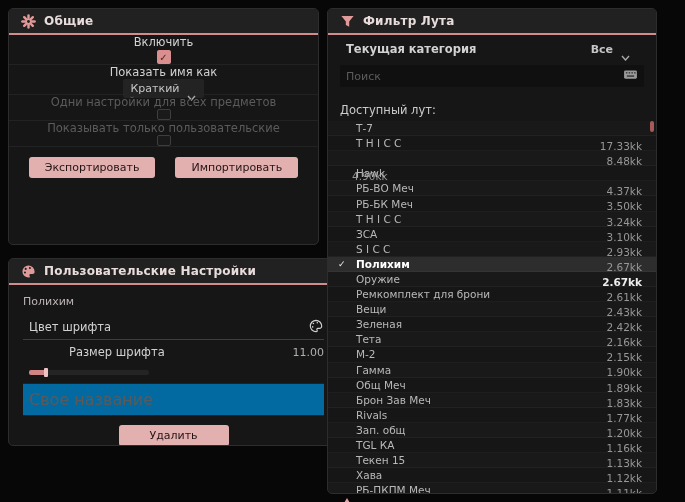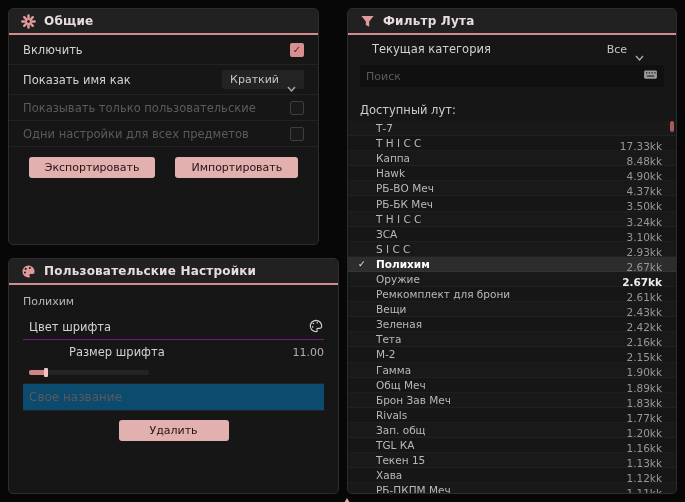--- a/index.html
+++ b/index.html
@@ -8,33 +8,33 @@
     position: relative; width: 685px; height: 502px;
     background: #070707; overflow: hidden;
     font-family: "DejaVu Sans", sans-serif; color: #cfcfcf;
   }
   .panel {
     position: absolute; background: #161616;
     border: 1px solid #2d2d2d; border-radius: 5px;
     overflow: hidden;
   }
   .panel-general { left: 8px; top: 8px; width: 311px; height: 237px; }
-  .panel-custom  { left: 8px; top: 258px; width: 331px; height: 236px; }
-  .panel-filter  { left: 347px; top: 8px; width: 330px; height: 486px; }
+  .panel-custom  { left: 8px; top: 258px; width: 331px; height: 188px; }
+  .panel-filter  { left: 327px; top: 8px; width: 330px; height: 486px; }
 
   .panel-header {
     height: 26px; background: #212121; display: flex; align-items: center;
     gap: 8px; padding: 0 12px; border-bottom: 2px solid #d48b8b;
   }
   .panel-title { font-size: 12px; font-weight: bold; color: #e9dcdc; letter-spacing: .2px; }
   .hicon { width: 15px; height: 15px; display: inline-flex; }
 
   .rowline {
     display: flex; align-items: center; justify-content: space-between;
-    padding: 0 14px; border-bottom: 1px solid #222222;
+    padding: 0 14px; border-bottom: 1px solid #222222; flex-direction: column;
   }
   .r30 { height: 30px; } .r26 { height: 26px; }
   .lbl { font-size: 11.5px; color: #d2d2d2; }
   .lbl.dim { color: #5b5b5b; }
 
   .checkbox {
     width: 14px; height: 14px; border-radius: 2px; background: #d98f8f;
     display: flex; align-items: center; justify-content: center;
     font-size: 10px; color: #55221f; font-weight: bold; cursor: pointer;
   }
@@ -57,30 +57,30 @@
   .cust-body { padding: 6px 14px 0 14px; }
   .item-name { font-size: 11px; color: #bdb5b5; padding: 4px 0 6px 0; }
   .crow { display: flex; align-items: center; justify-content: space-between;
           padding: 5px 0 5px 6px; border-bottom: 1px solid #701a75; }
   .val { font-size: 11px; color: #b3adad; }
   .slider-wrap { padding: 6px 0 8px 6px; border-bottom: 1px solid #222; }
   .slider-track { position: relative; width: 120px; height: 5px; background: #242424; border-radius: 2px; }
   .slider-fill { position: absolute; left: 0; top: 0; height: 5px; background: #d08484; border-radius: 2px; }
   .slider-handle { position: absolute; top: -2px; width: 4px; height: 9px; background: #efc3c3; border-radius: 1px; }
   .text-input {
-    width: 100%; background: #0c4a6e; border: none; outline: none;
-    color: #cfcfcf; font-family: inherit; font-size: 12px; padding: 6px 6px;
+    width: 100%; background: #0369a1; border: none; outline: none;
+    color: #cfcfcf; font-family: inherit; font-size: 16px; padding: 6px 6px;
     border-bottom: 1px solid #222;
   }
   .text-input::placeholder { color: #5a5a5a; }
   .del-wrap { display: flex; justify-content: center; padding-top: 9px; }
   .del-btn { min-width: 110px; }
 
   .filt-row { display: flex; align-items: center; justify-content: space-between;
-              height: 28px; padding: 0 24px; }
+              height: 28px; padding: 0 18px; font-weight: bold; }
   .search-row {
     margin: 2px 12px 4px 12px; background: #101010; border-radius: 2px;
     display: flex; align-items: center; justify-content: space-between;
     height: 22px; padding: 0 6px;
   }
   .search-input { background: transparent; border: none; outline: none; flex: 1;
                   color: #cfcfcf; font-family: inherit; font-size: 11px; }
   .search-input::placeholder { color: #5c5c5c; }
   .list-label { font-size: 11.5px; color: #cccccc; padding: 4px 12px 4px 12px; margin-top: 12px; }
 
@@ -139,26 +139,26 @@
         <span class="dd-value">Краткий</span>
         <span class="chev">
           <svg viewBox="0 0 9 6" width="9" height="6">
               <path d="M1 1 L4.5 5 L8 1" stroke="#a8a8a8" stroke-width="1.4" fill="none"></path>
             </svg>
         </span>
       </span>
     </div>
 
     <div class="rowline r26">
+      <span class="lbl dim">Одни настройки для всех предметов</span>
+      <span class="checkbox empty"></span>
+    </div>
+
+    <div class="rowline r26">
       <span class="lbl dim">Показывать только пользовательские</span>
-      <span class="checkbox empty"></span>
-    </div>
-
-    <div class="rowline r26">
-      <span class="lbl dim">Одни настройки для всех предметов</span>
       <span class="checkbox empty"></span>
     </div>
 
     <div class="btnrow">
       <button class="pink-btn">Экспортировать</button>
       <button class="pink-btn">Импортировать</button>
     </div>
   </section>
 
   <section class="panel panel-custom">
@@ -255,21 +255,20 @@
     <span class="loot-name">Т-7</span>
     <span class="loot-value">17.33kk</span>
   </div>
         <div class="loot-row">
     <span class="loot-check"></span>
     <span class="loot-name">Т Н I С С</span>
     <span class="loot-value">8.48kk</span>
   </div>
         <div class="loot-row">
     <span class="loot-check"></span>
-    <span class="loot-name">Каппа</span>
     <span class="loot-value">4.90kk</span>
   </div>
         <div class="loot-row">
     <span class="loot-check"></span>
     <span class="loot-name">Hawk</span>
     <span class="loot-value">4.37kk</span>
   </div>
         <div class="loot-row">
     <span class="loot-check"></span>
     <span class="loot-name">РБ-ВО Меч</span>

